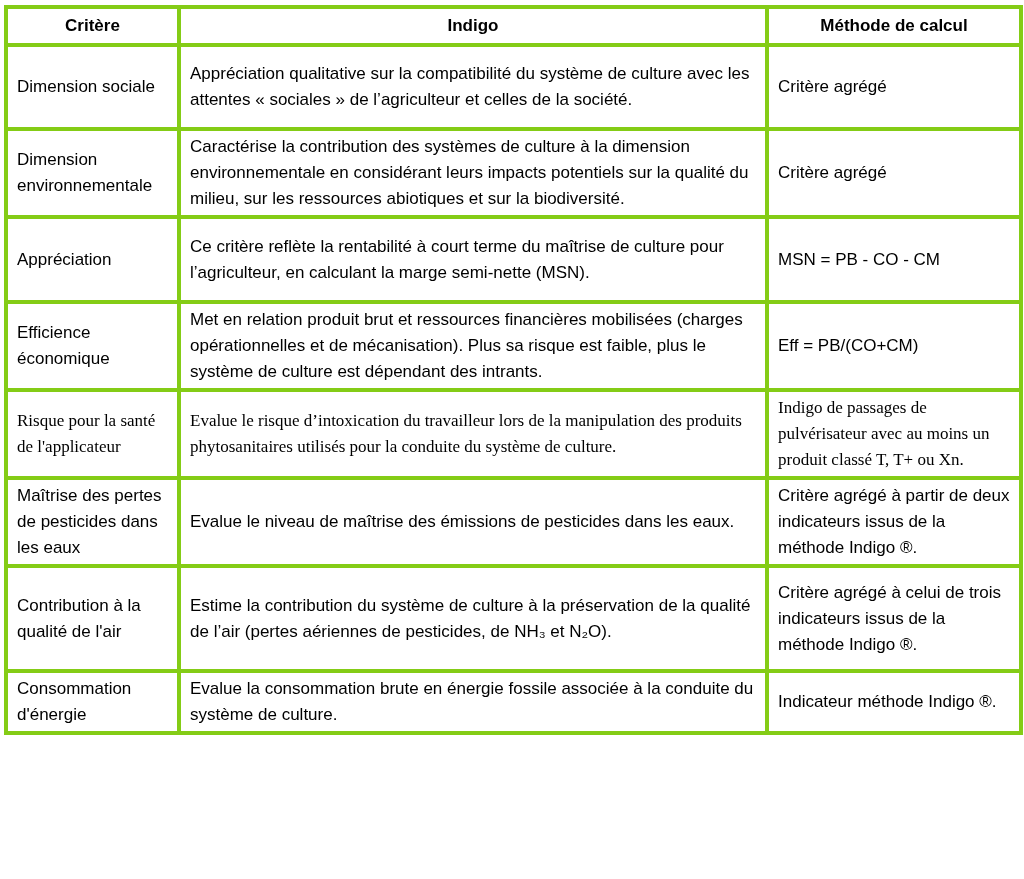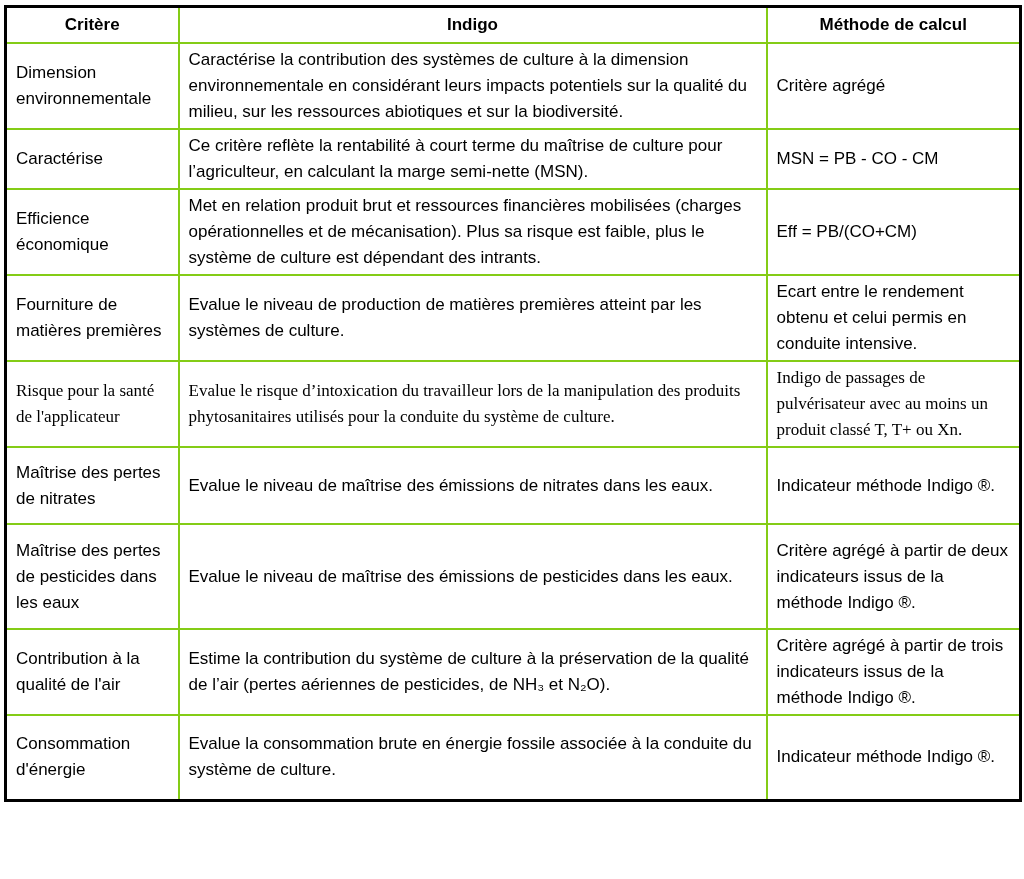--- a/index.html
+++ b/index.html
@@ -20,21 +20,21 @@
     margin: 5px 4px 0 4px;
     border: 3px solid #000000;
     font-size: 17px;
     line-height: 26px;
   }
   table.criteria col.c1 { width: 173px; }
   table.criteria col.c2 { width: 588px; }
   table.criteria col.c3 { width: 254px; }
   table.criteria th,
   table.criteria td {
-    border: 2px solid #84cc16;
+    border: 4px solid #84cc16;
     vertical-align: middle;
     padding: 3px 9px;
     overflow: hidden;
   }
   table.criteria th {
     font-weight: bold;
     text-align: center;
     height: 30px;
     padding: 2px 4px;
   }
@@ -65,58 +65,53 @@
   </colgroup>
   <thead>
     <tr>
       <th>Critère</th>
       <th>Indigo</th>
       <th>Méthode de calcul</th>
     </tr>
   </thead>
   <tbody>
     <tr>
+      <td>Dimension sociale</td>
+      <td>Appréciation qualitative sur la compatibilité du système de culture avec les attentes « sociales » de l’agriculteur et celles de la société.</td>
+      <td>Critère agrégé</td>
+    </tr>
+    <tr>
       <td>Dimension environnementale</td>
       <td>Caractérise la contribution des systèmes de culture à la dimension environnementale en considérant leurs impacts potentiels sur la qualité du milieu, sur les ressources abiotiques et sur la biodiversité.</td>
       <td>Critère agrégé</td>
     </tr>
     <tr>
-      <td>Caractérise</td>
+      <td>Appréciation</td>
       <td>Ce critère reflète la rentabilité à court terme du maîtrise de culture pour l’agriculteur, en calculant la marge semi-nette  (MSN).</td>
       <td>MSN = PB - CO - CM</td>
     </tr>
     <tr>
       <td>Efficience économique</td>
       <td>Met en relation produit brut et ressources financières mobilisées (charges opérationnelles et de mécanisation). Plus sa risque est faible, plus le système de culture est dépendant des intrants.</td>
       <td>Eff = PB/(CO+CM)</td>
     </tr>
     <tr>
-      <td>Fourniture de matières premières</td>
-      <td>Evalue le niveau de production de matières premières atteint par les systèmes de culture.</td>
-      <td>Ecart entre le rendement obtenu et celui permis en conduite intensive.</td>
-    </tr>
-    <tr>
       <td>Risque pour la santé de l'applicateur</td>
       <td>Evalue le risque d’intoxication du travailleur lors de la manipulation des produits phytosanitaires utilisés pour la conduite du système de culture.</td>
       <td>Indigo de passages de pulvérisateur avec au moins un produit classé T, T+ ou Xn.</td>
-    </tr>
-    <tr>
-      <td>Maîtrise des pertes de nitrates</td>
-      <td>Evalue le niveau de maîtrise des émissions de nitrates dans les eaux.</td>
-      <td>Indicateur  méthode Indigo ®.</td>
     </tr>
     <tr>
       <td>Maîtrise des pertes de pesticides dans les eaux</td>
       <td>Evalue le niveau de maîtrise des émissions de pesticides dans les eaux.</td>
       <td>Critère agrégé à partir de deux indicateurs issus de la méthode Indigo ®.</td>
     </tr>
     <tr>
       <td>Contribution à la qualité de l'air</td>
       <td>Estime la contribution du système de culture à la préservation de la qualité de l’air (pertes aériennes de pesticides, de NH₃ et N₂O).</td>
-      <td>Critère agrégé à partir de trois indicateurs issus de la méthode Indigo ®.</td>
+      <td>Critère agrégé à celui de trois indicateurs issus de la méthode Indigo ®.</td>
     </tr>
     <tr>
       <td>Consommation d'énergie</td>
       <td>Evalue la consommation brute en énergie fossile associée à la conduite du système de culture.</td>
       <td>Indicateur  méthode Indigo ®.</td>
     </tr>
   </tbody>
 </table>
 
 </body></html>

